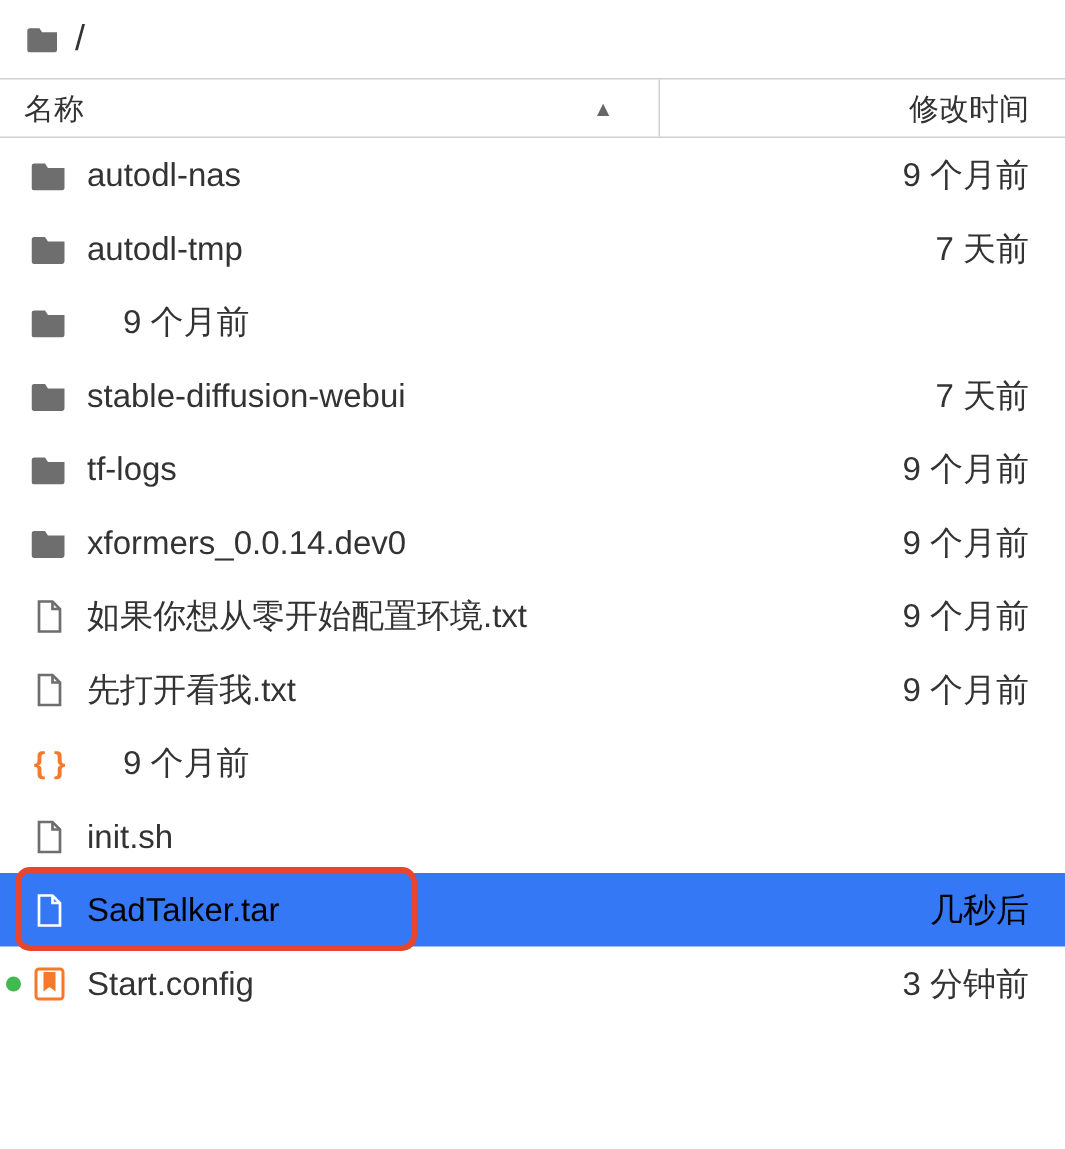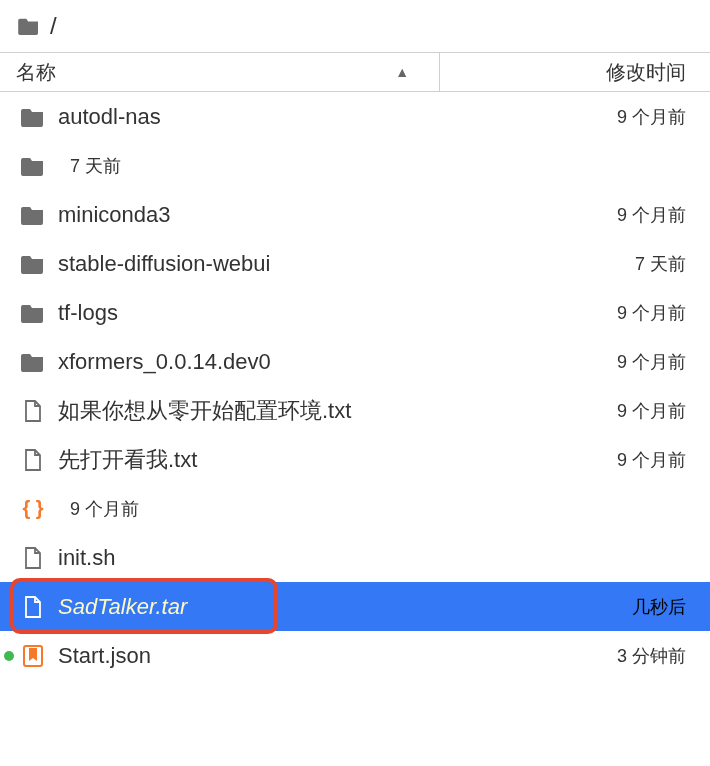--- a/index.html
+++ b/index.html
@@ -98,28 +98,28 @@
     }
     .file-name {
       flex: 1;
       font-size: 22px;
       color: #333;
       white-space: nowrap;
       overflow: hidden;
       text-overflow: ellipsis;
     }
     .file-row.selected .file-name {
-      color: #fef9c3;
-      font-style: italic;
+      color: #000000;
     }
     .file-time {
-      font-size: 18px;
+      font-size: 22px;
       color: #333;
       white-space: nowrap;
       padding-left: 12px;
+      margin-left: 12px;
     }
     .file-row.selected .file-time {
       color: #000000;
     }
     .highlight-box {
       position: absolute;
       left: 10px;
       top: -4px;
       width: 268px;
       height: 56px;
@@ -162,29 +162,29 @@
       </span>
       <span class="file-name">autodl-nas</span>
       <span class="file-time">9 个月前</span>
     </div>
     <div class="file-row">
       <span class="file-icon">
         <svg width="24" height="20" viewBox="0 0 24 20">
           <path fill="#6e6e6e" d="M2 2 h7 l2 3 h11 v13 a2 2 0 0 1 -2 2 h-18 a2 2 0 0 1 -2 -2 v-14 a2 2 0 0 1 2 -2 z"></path>
         </svg>
       </span>
+      <span class="file-name">autodl-tmp</span>
       <span class="file-time">7 天前</span>
     </div>
     <div class="file-row">
       <span class="file-icon">
         <svg width="24" height="20" viewBox="0 0 24 20">
           <path fill="#6e6e6e" d="M2 2 h7 l2 3 h11 v13 a2 2 0 0 1 -2 2 h-18 a2 2 0 0 1 -2 -2 v-14 a2 2 0 0 1 2 -2 z"></path>
         </svg>
       </span>
-      <span class="file-name">miniconda3</span>
       <span class="file-time">9 个月前</span>
     </div>
     <div class="file-row">
       <span class="file-icon">
         <svg width="24" height="20" viewBox="0 0 24 20">
           <path fill="#6e6e6e" d="M2 2 h7 l2 3 h11 v13 a2 2 0 0 1 -2 2 h-18 a2 2 0 0 1 -2 -2 v-14 a2 2 0 0 1 2 -2 z"></path>
         </svg>
       </span>
       <span class="file-name">stable-diffusion-webui</span>
       <span class="file-time">7 天前</span>
@@ -256,16 +256,16 @@
       <div class="highlight-box"></div>
     </div>
     <div class="file-row">
       <span class="status-dot"></span>
       <span class="file-icon">
         <svg width="22" height="24" viewBox="0 0 22 24">
           <rect x="2" y="2" width="18" height="20" rx="2" fill="none" stroke="#f5792a" stroke-width="2"></rect>
           <path d="M7 4 v13 l4 -3 l4 3 v-13 z" fill="#f5792a"></path>
         </svg>
       </span>
-      <span class="file-name">Start.json</span>
+      <span class="file-name">Start.config</span>
       <span class="file-time">3 分钟前</span>
     </div>
   </div>
 
 </body></html>

